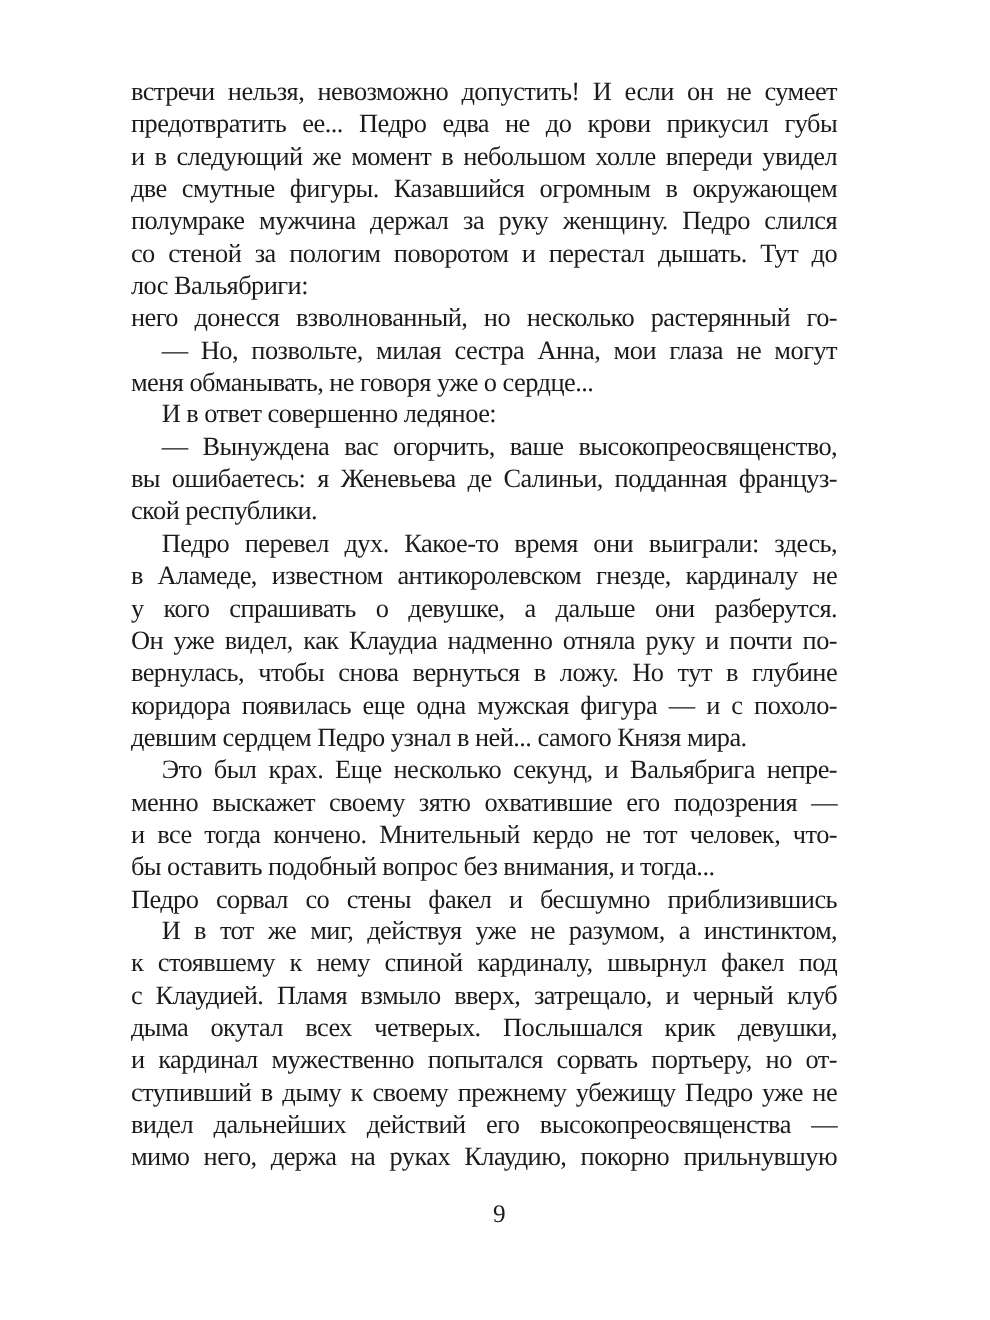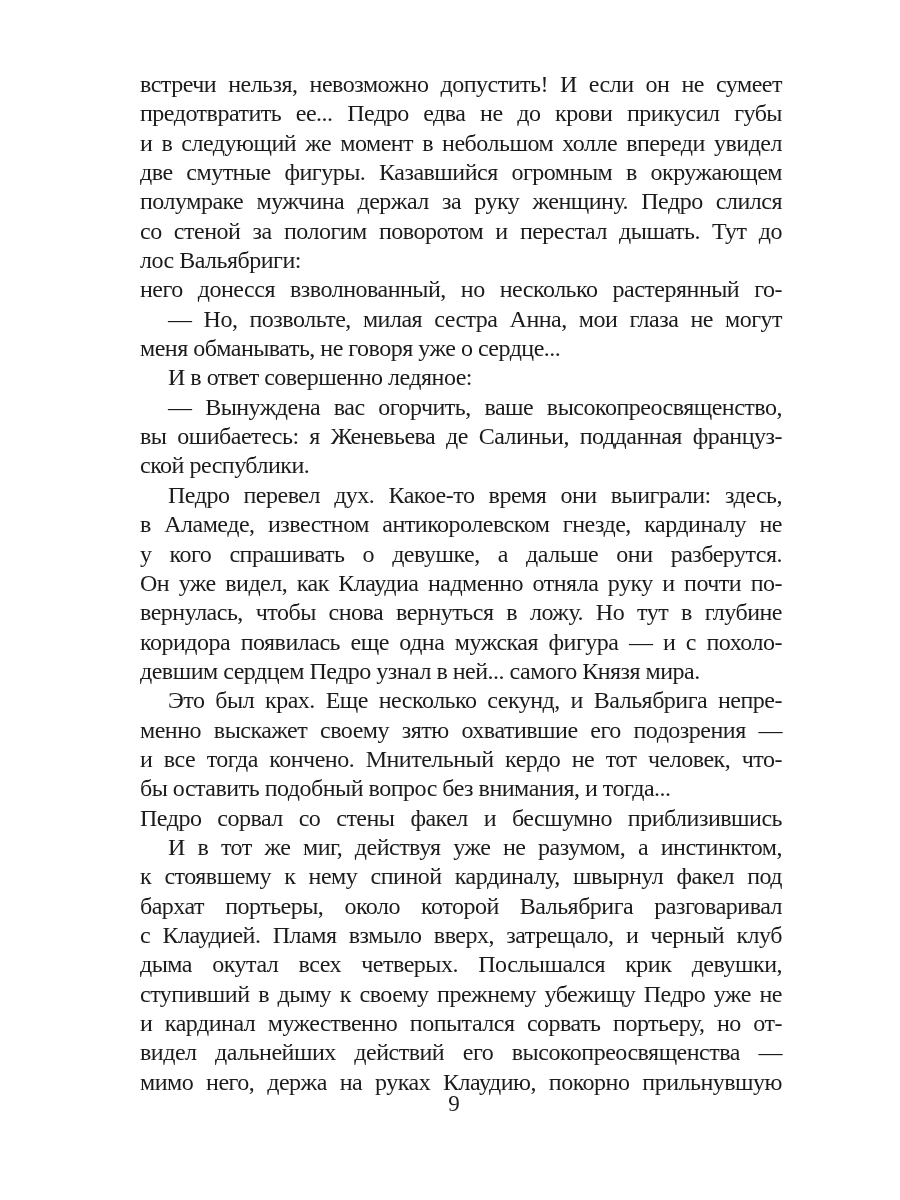--- a/index.html
+++ b/index.html
@@ -11,21 +11,21 @@
     position: relative;
     width: 900px;
     height: 1200px;
     background: #ffffff;
     overflow: hidden;
     font-family: "Liberation Serif", "DejaVu Serif", serif;
     color: #1b1b1b;
   }
   .text-block {
     position: absolute;
-    left: 140px;
+    left: 119px;
     top: 70px;
     width: 642px;
     font-size: 24px;
     line-height: 29.35px;
     letter-spacing: -0.5px;
   }
   .paragraph {
     margin: 0;
     padding: 0;
   }
@@ -90,23 +90,22 @@
       <div class="paragraph">
         <div class="line indent">Это был крах. Еще несколько секунд, и Вальябрига непре-</div>
         <div class="line">менно выскажет своему зятю охватившие его подозрения —</div>
         <div class="line">и все тогда кончено. Мнительный кердо не тот человек, что-</div>
         <div class="line para-end">бы оставить подобный вопрос без внимания, и тогда...</div>
       </div>
       <div class="paragraph">
         <div class="line">Педро сорвал со стены факел и бесшумно приблизившись</div>
         <div class="line indent">И в тот же миг, действуя уже не разумом, а инстинктом,</div>
         <div class="line">к стоявшему к нему спиной кардиналу, швырнул факел под</div>
-        <div class="line">бархат портьеры, около которой Вальябрига разговаривал</div>
         <div class="line">с Клаудией. Пламя взмыло вверх, затрещало, и черный клуб</div>
         <div class="line">дыма окутал всех четверых. Послышался крик девушки,</div>
+        <div class="line">и кардинал мужественно попытался сорвать портьеру, но от-</div>
         <div class="line">ступивший в дыму к своему прежнему убежищу Педро уже не</div>
-        <div class="line">и кардинал мужественно попытался сорвать портьеру, но от-</div>
         <div class="line">видел дальнейших действий его высокопреосвященства —</div>
         <div class="line">мимо него, держа на руках Клаудию, покорно прильнувшую</div>
       </div>
     </div>
   <div class="page-number">9</div>
 </div>
 
 </body></html>

